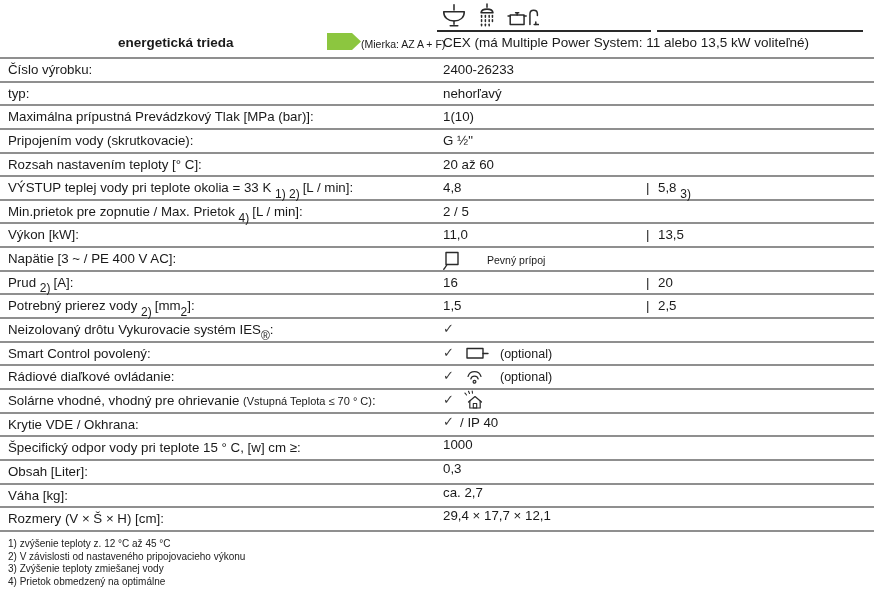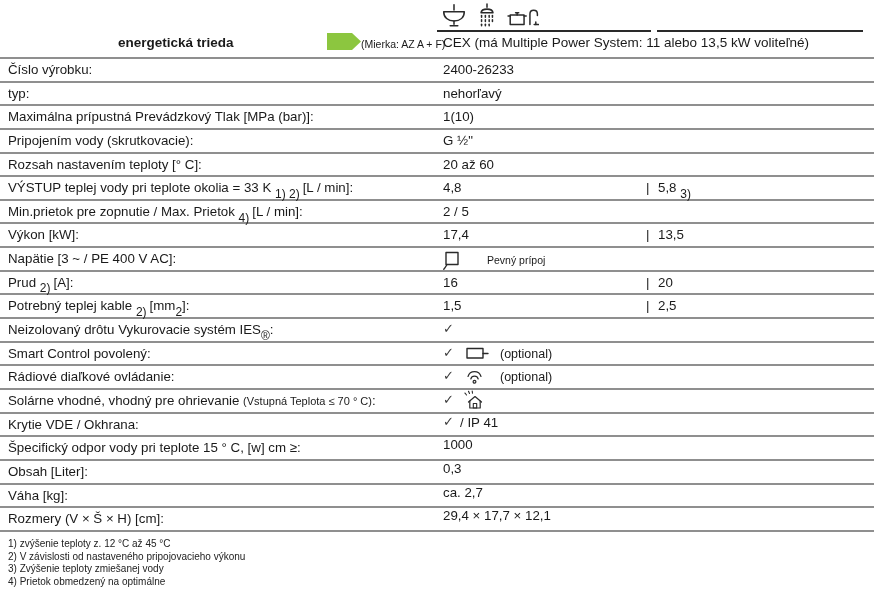--- a/index.html
+++ b/index.html
@@ -142,21 +142,21 @@
       <span class="val2"><span>5,8</span> <sub>3)</sub></span>
     </div>
 
     <div class="t-row">
       <span class="lbl"><span>Min.prietok pre zopnutie / Max. Prietok</span> <sub>4)</sub><span class="ml">[L / min]:</span></span>
       <span class="val">2 / 5</span>
     </div>
 
     <div class="t-row">
       <span class="lbl">Výkon [kW]:</span>
-      <span class="val">17,4</span>
+      <span class="val">11,0</span>
       <span class="pipe">|</span>
       <span class="val2">13,5</span>
     </div>
 
     <div class="t-row">
       <span class="lbl">Napätie [3 ~ / PE 400 V AC]:</span>
       <span class="row-icon icon-fixed" style="position:absolute;">
         <svg width="18" height="19" viewBox="0 0 18 19">
           <rect x="3" y="1.5" width="12" height="12"></rect>
           <path d="M4 13.5 Q2 17 0.8 18.2"></path>
@@ -166,21 +166,21 @@
     </div>
 
     <div class="t-row">
       <span class="lbl"><span>Prud</span> <sub>2)</sub><span class="ml">[A]:</span></span>
       <span class="val">16</span>
       <span class="pipe">|</span>
       <span class="val2">20</span>
     </div>
 
     <div class="t-row">
-      <span class="lbl"><span>Potrebný teplej kable</span> <sub>2)</sub><span class="ml">[mm</span><sub>2</sub><span>]:</span></span>
+      <span class="lbl"><span>Potrebný prierez vody</span> <sub>2)</sub><span class="ml">[mm</span><sub>2</sub><span>]:</span></span>
       <span class="val">1,5</span>
       <span class="pipe">|</span>
       <span class="val2">2,5</span>
     </div>
 
     <div class="t-row">
       <span class="lbl"><span>Neizolovaný drôtu Vykurovacie systém IES</span><sub>®</sub><span>:</span></span>
       <span class="check">✓</span>
     </div>
 
@@ -220,21 +220,21 @@
           <path d="M4.5 12 L11 6.5 L17.5 12" stroke-width="1.2"></path>
           <path d="M5.8 11 V18 H16.2 V11" stroke-width="1.2"></path>
           <rect x="9.3" y="13.5" width="3.4" height="4.5" stroke-width="1.1"></rect>
         </svg>
       </span>
     </div>
 
     <div class="t-row">
       <span class="lbl">Krytie VDE / Okhrana:</span>
       <span class="check" style="top:0px;">✓</span>
-      <span class="ip-val">/ IP 41</span>
+      <span class="ip-val">/ IP 40</span>
     </div>
 
     <div class="t-row">
       <span class="lbl">Špecifický odpor vody pri teplote 15 ° C, [w] cm ≥:</span>
       <span class="val raised">1000</span>
     </div>
 
     <div class="t-row">
       <span class="lbl">Obsah [Liter]:</span>
       <span class="val raised">0,3</span>

